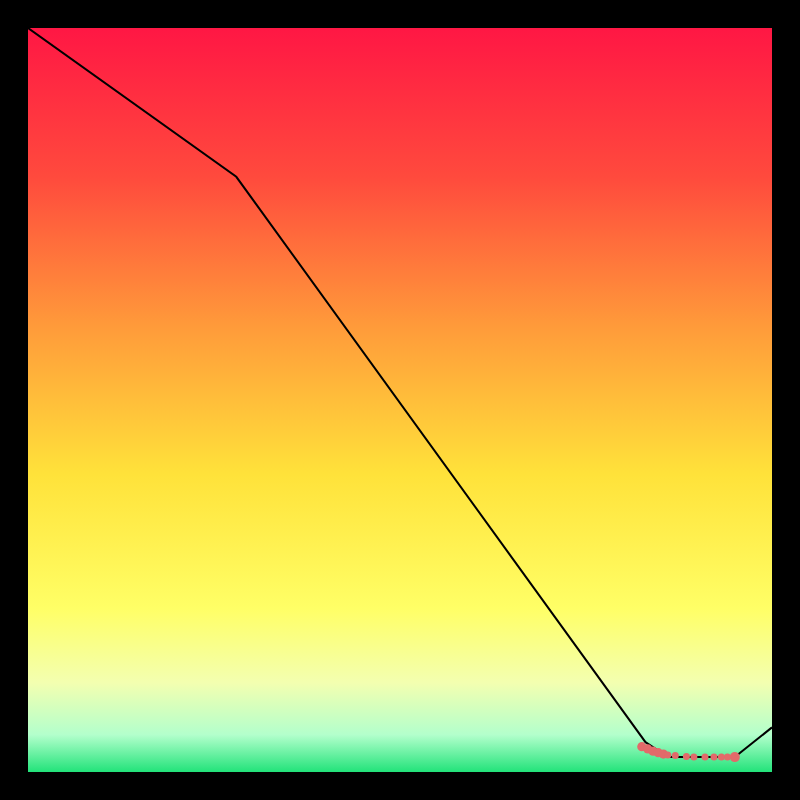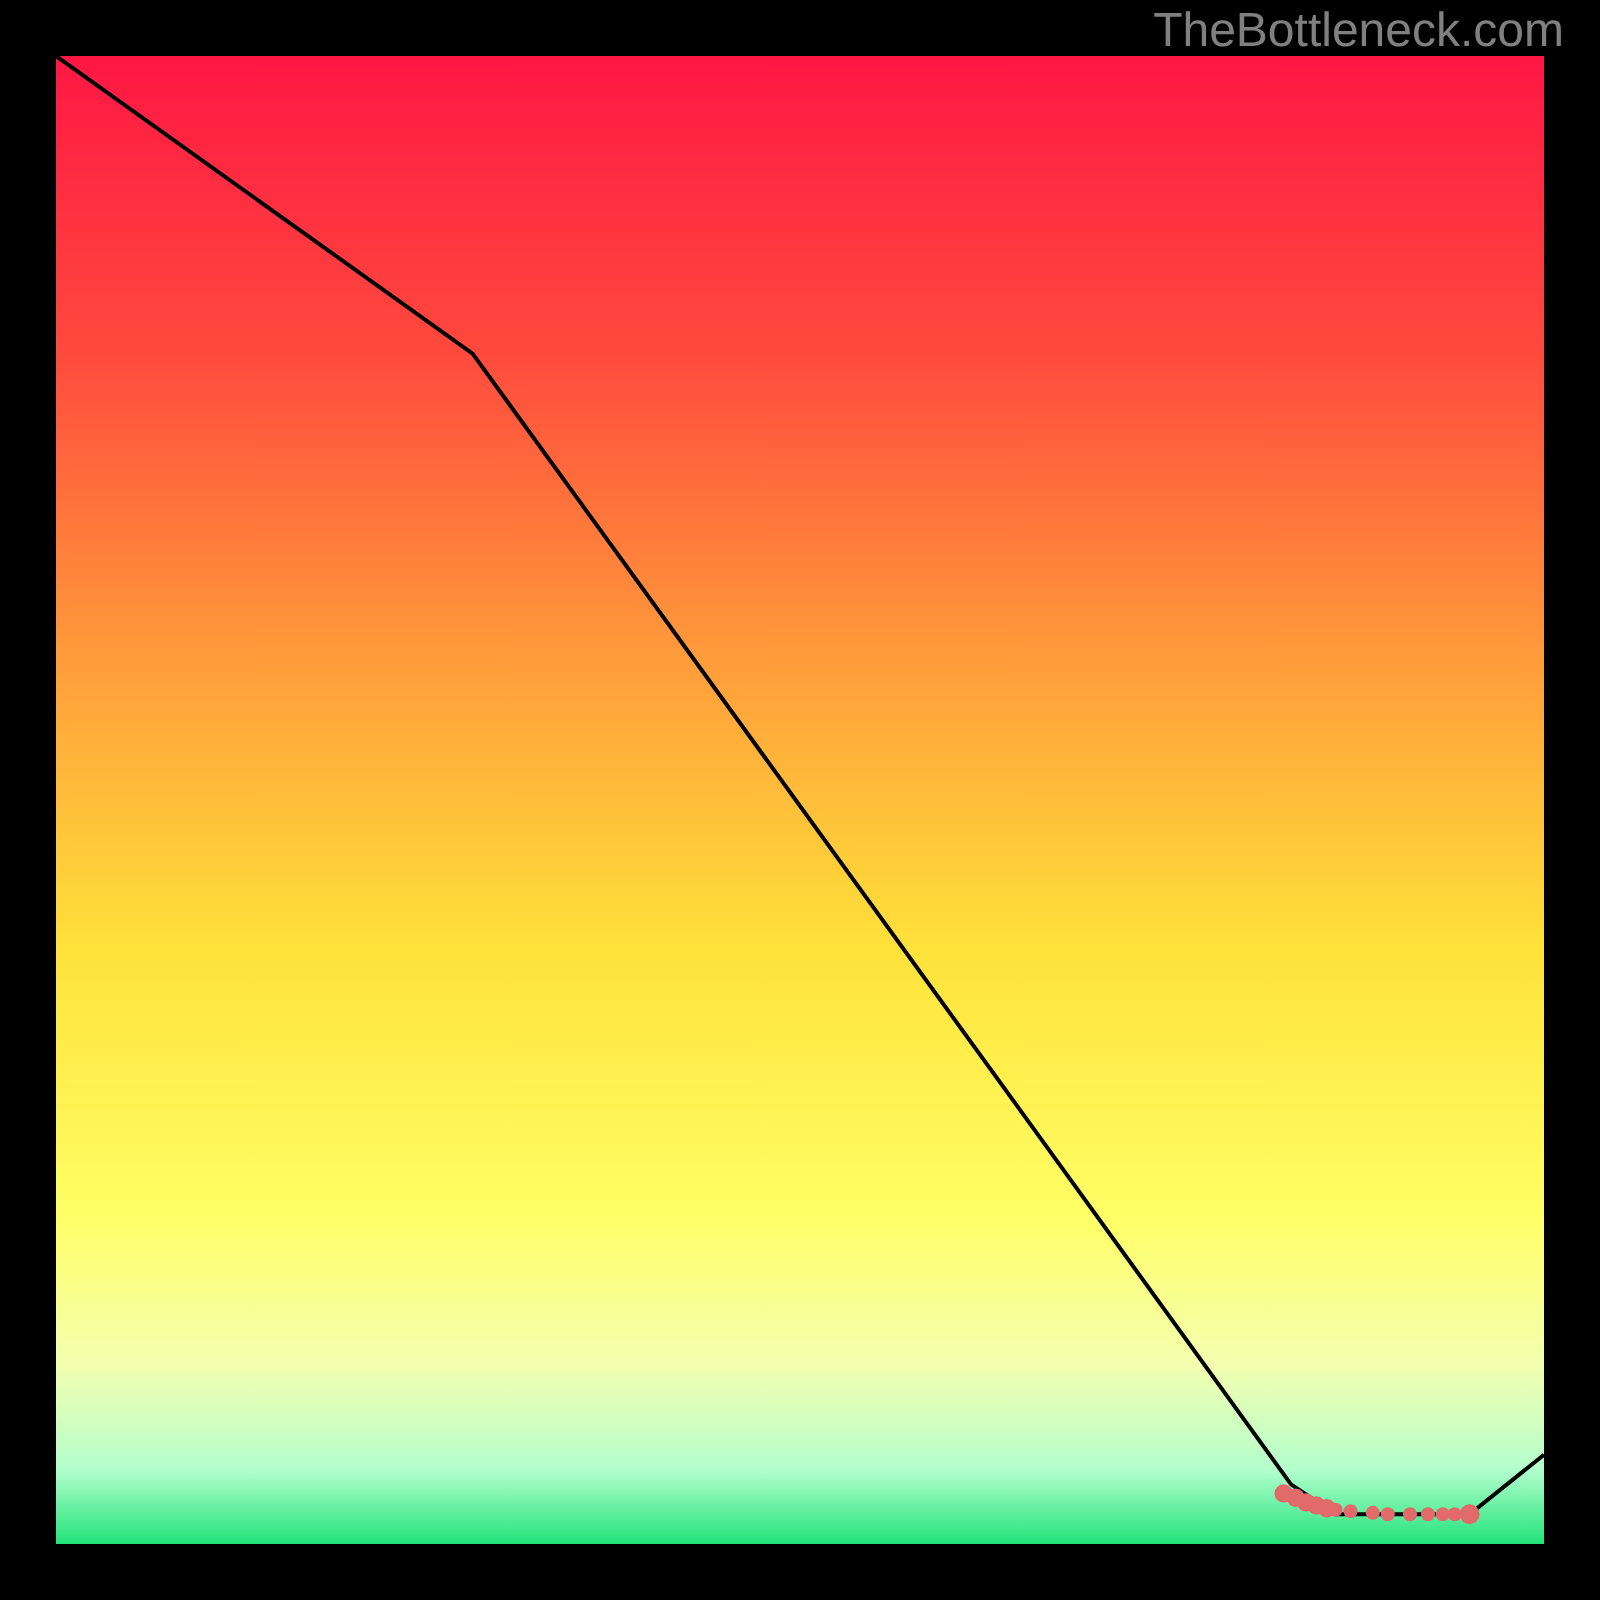--- a/index.html
+++ b/index.html
@@ -34,21 +34,20 @@
     height: 744px;
   }
   svg {
     display: block;
   }
 </style>
 </head>
 <body>
 
 <div class="frame">
-  <div class="watermark">TheBottleneck.com</div>
 
   <div class="plot">
     <svg id="chart-svg" width="744" height="744" viewBox="0 0 744 744">
       <defs>
         <linearGradient id="bg-grad" x1="0" y1="0" x2="0" y2="1">
             <stop offset="0%" stop-color="#ff1744"></stop>
             <stop offset="20%" stop-color="#ff4a3d"></stop>
             <stop offset="40%" stop-color="#ff9a3a"></stop>
             <stop offset="60%" stop-color="#ffe23a"></stop>
             <stop offset="78%" stop-color="#ffff66"></stop>

